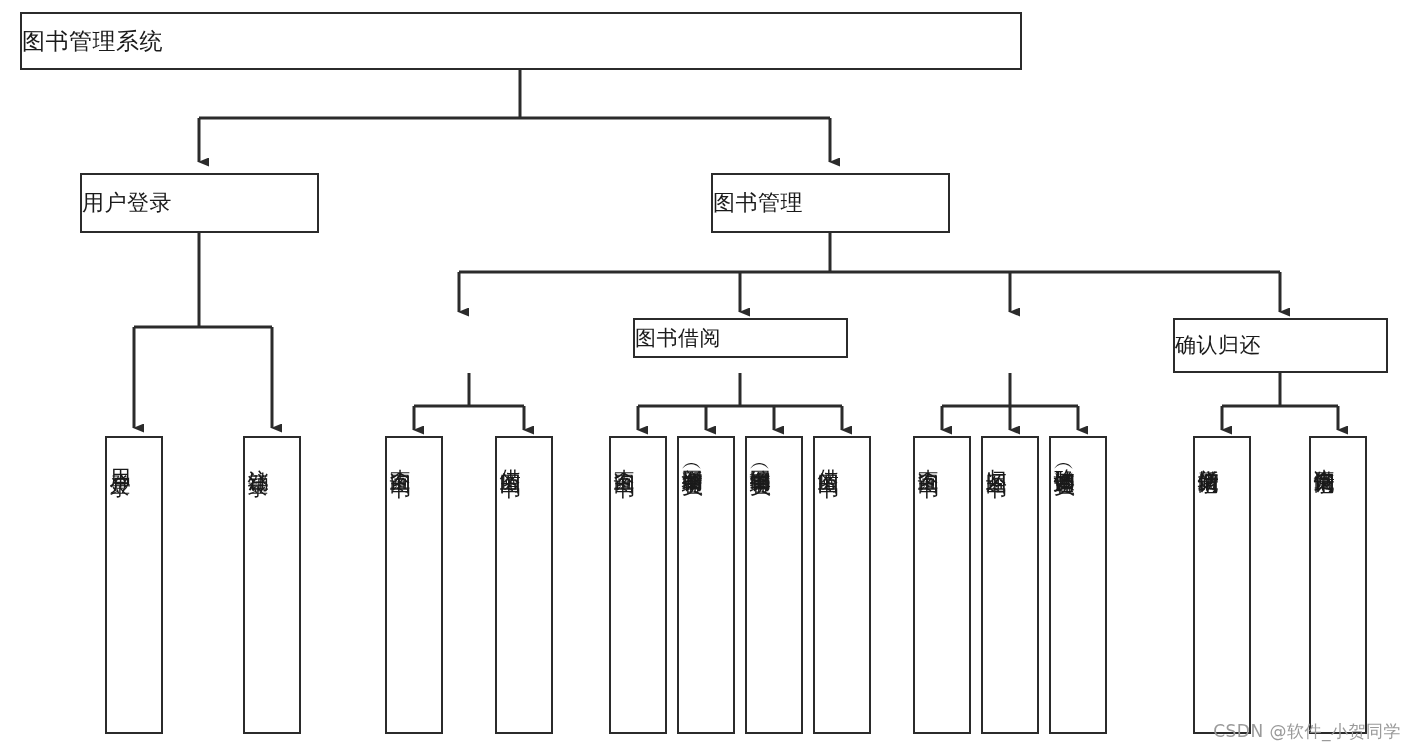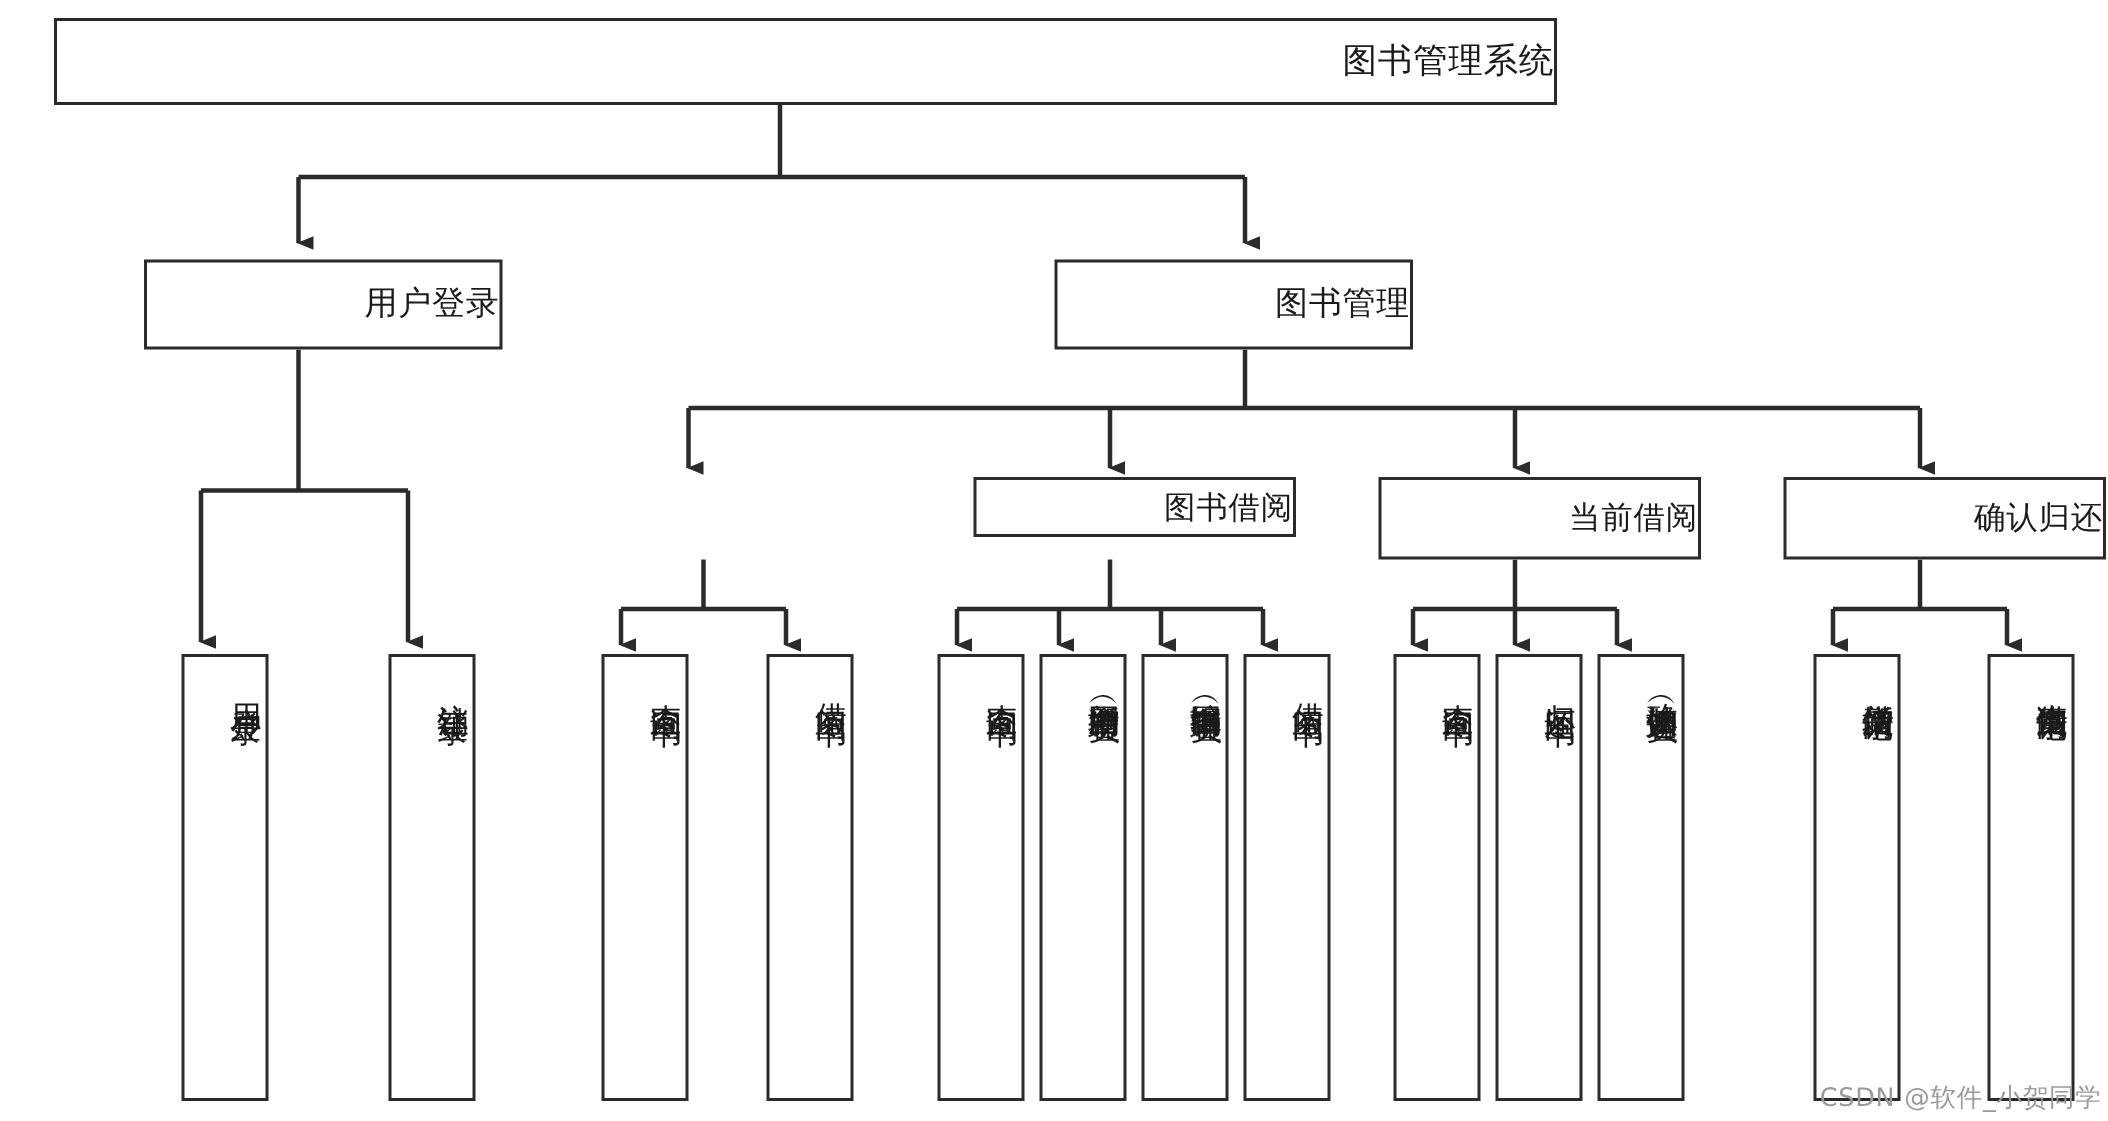--- a/index.html
+++ b/index.html
@@ -25,24 +25,23 @@
     height: 747px;
     pointer-events: none;
   }
   .node {
     position: absolute;
     box-sizing: border-box;
     border: 2.5px solid #2b2b2b;
     background: #ffffff;
     display: flex;
     align-items: center;
-    justify-content: flex-end;
+    justify-content: flex-start;
     color: #1a1a1a;
     z-index: 2;
-    margin-left: 16px;
   }
   .node .label {
     display: block;
     text-align: center;
     line-height: 1.15;
     letter-spacing: 0.5px;
   }
   .node.root .label   { font-size: 23px; }
   .node.level1 .label { font-size: 22px; }
   .node.level2 .label { font-size: 21px; }
@@ -129,29 +128,26 @@
     </g>
   </svg>
 
   <div class="node root" style="left:20px; top:12px; width:1002px; height:58px;">
     <span class="label">图书管理系统</span>
   </div>
 
   <div class="node level1" style="left:80px; top:173px; width:239px; height:60px;">
     <span class="label">用户登录</span>
   </div>
-  <div class="node level1" style="left:687px; top:173px; width:239px; height:60px;">
+  <div class="node level1" style="left:711px; top:173px; width:239px; height:60px;">
     <span class="label">图书管理</span>
   </div>
 
   <div class="node level2" style="left:633px; top:318px; width:215px; height:40px;">
     <span class="label">图书借阅</span>
-  </div>
-  <div class="node level2" style="left:903px; top:318px; width:215px; height:55px;">
-    <span class="label">当前借阅</span>
   </div>
   <div class="node level2" style="left:1173px; top:318px; width:215px; height:55px;">
     <span class="label">确认归还</span>
   </div>
 
   <div class="node leaf" style="left:105px; top:436px; width:58px; height:298px;">
     <span class="label">用户登录</span>
   </div>
   <div class="node leaf" style="left:243px; top:436px; width:58px; height:298px;">
     <span class="label">注销登录</span>

